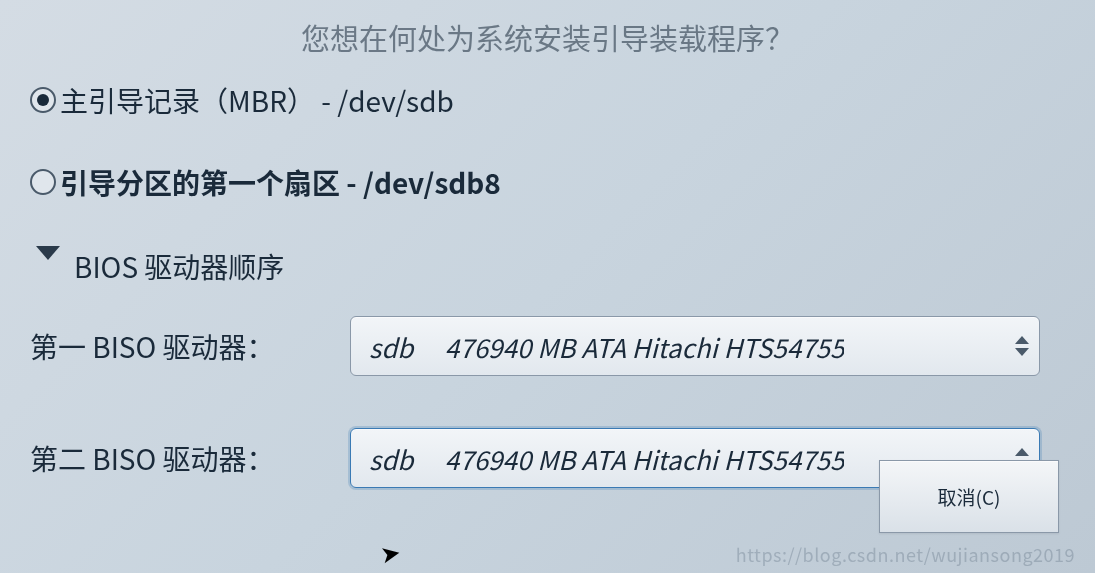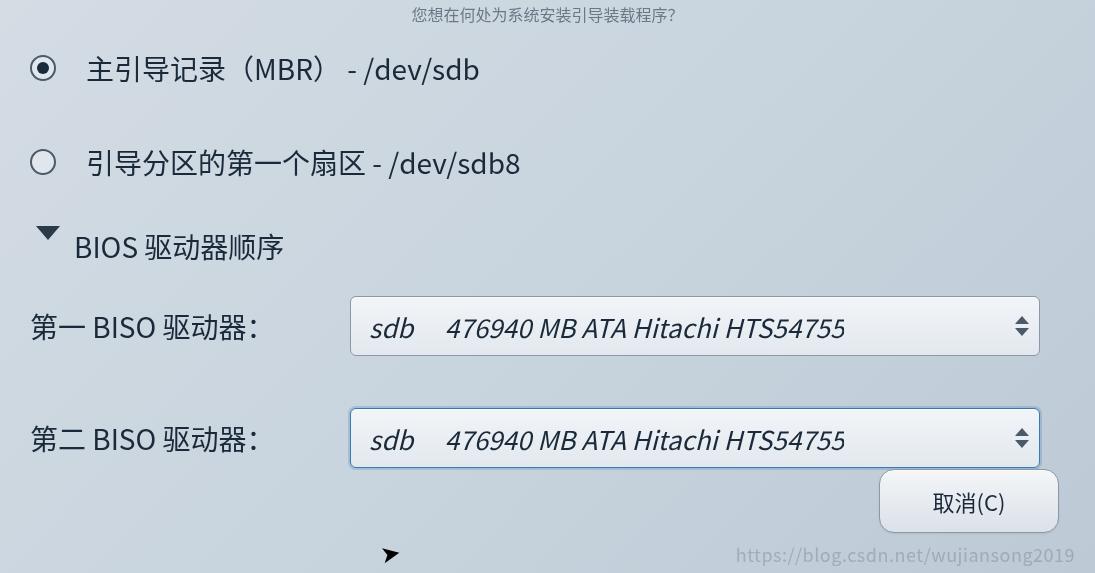--- a/index.html
+++ b/index.html
@@ -16,37 +16,38 @@
       position: relative;
     }
     .dialog {
       width: 1095px;
       height: 573px;
       padding: 0 30px;
       position: relative;
     }
     .header-text {
       text-align: center;
-      font-size: 16px;
+      font-size: 29px;
       color: #2a3a4a;
-      padding-top: 2px;
+      padding-top: 16px;
       opacity: 0.6;
       overflow: hidden;
       white-space: nowrap;
     }
     .radio-row {
       display: flex;
       align-items: center;
-      gap: 30px;
+      gap: 4px;
       margin-top: 22px;
       font-size: 28px;
       color: #1a2a3a;
     }
     .radio-row.second {
-      margin-top: 54px;
+      margin-top: 42px;
+      font-weight: bold;
     }
     .radio-outer {
       width: 26px;
       height: 26px;
       border: 2px solid #4a5a6a;
       border-radius: 50%;
       display: flex;
       align-items: center;
       justify-content: center;
       background: #e0e6ec;
@@ -139,28 +140,28 @@
     }
     .button-row {
       position: absolute;
       bottom: 40px;
       right: 36px;
       display: flex;
       gap: 34px;
     }
     .btn {
       min-width: 180px;
-      height: 64px;
+      height: 73px;
       background: linear-gradient(180deg, #f4f6f8 0%, #dae1e8 100%);
       border: 1px solid #8a98a8;
-      border-radius: 15px;
+      border-radius: 0;
       display: flex;
       align-items: center;
       justify-content: center;
-      font-size: 22px;
+      font-size: 19px;
       color: #1a2a3a;
       box-shadow: inset 0 1px 0 rgba(255,255,255,0.6), 0 1px 2px rgba(0,0,0,0.08);
       cursor: pointer;
       padding: 0 20px;
     }
     .cursor {
       position: absolute;
       bottom: 4px;
       left: 380px;
       font-size: 24px;

